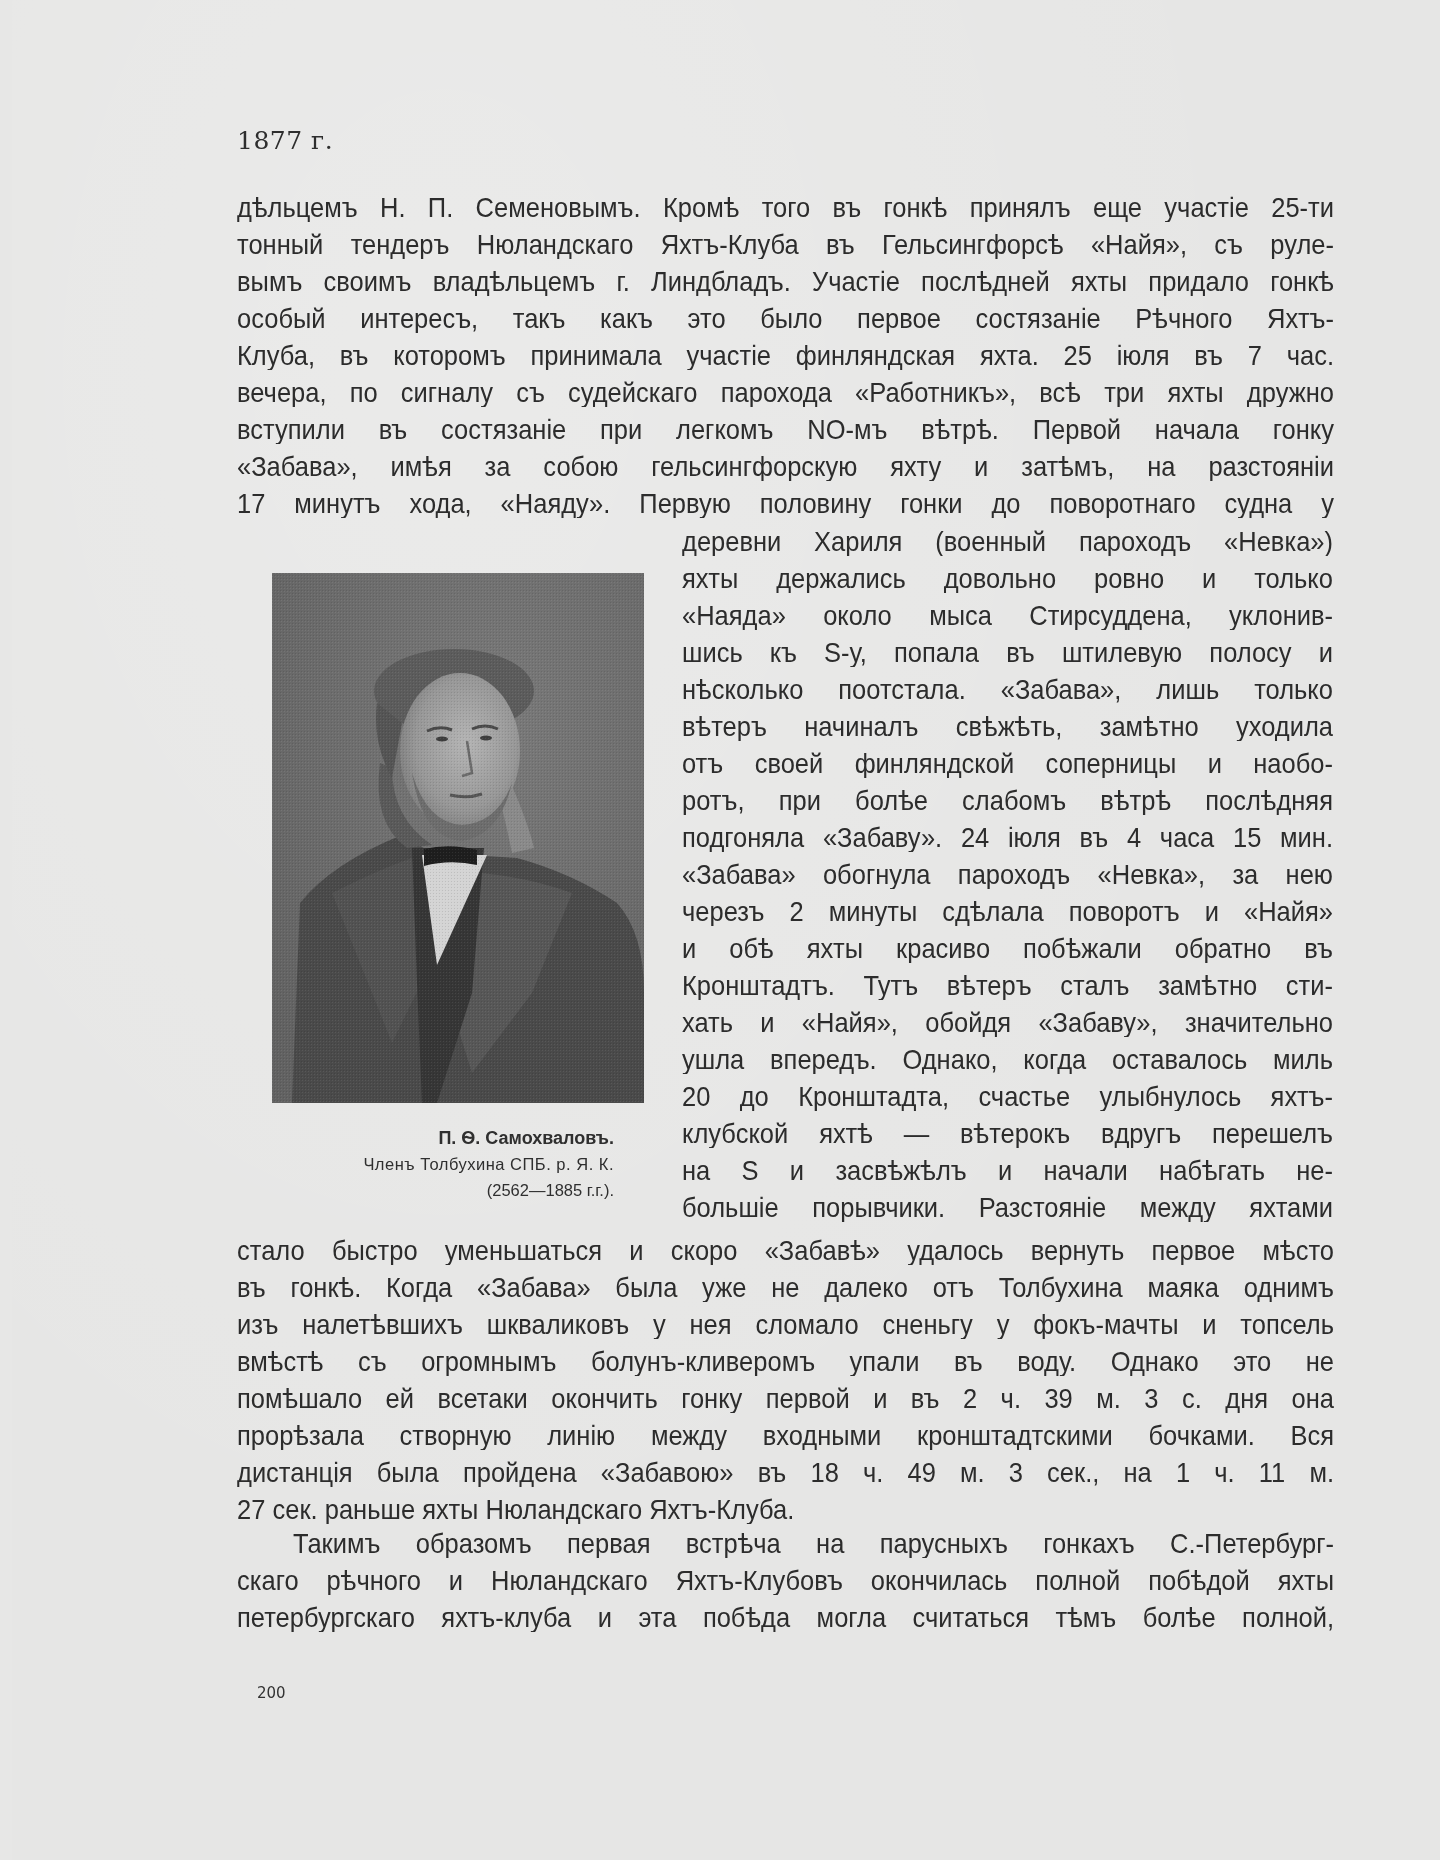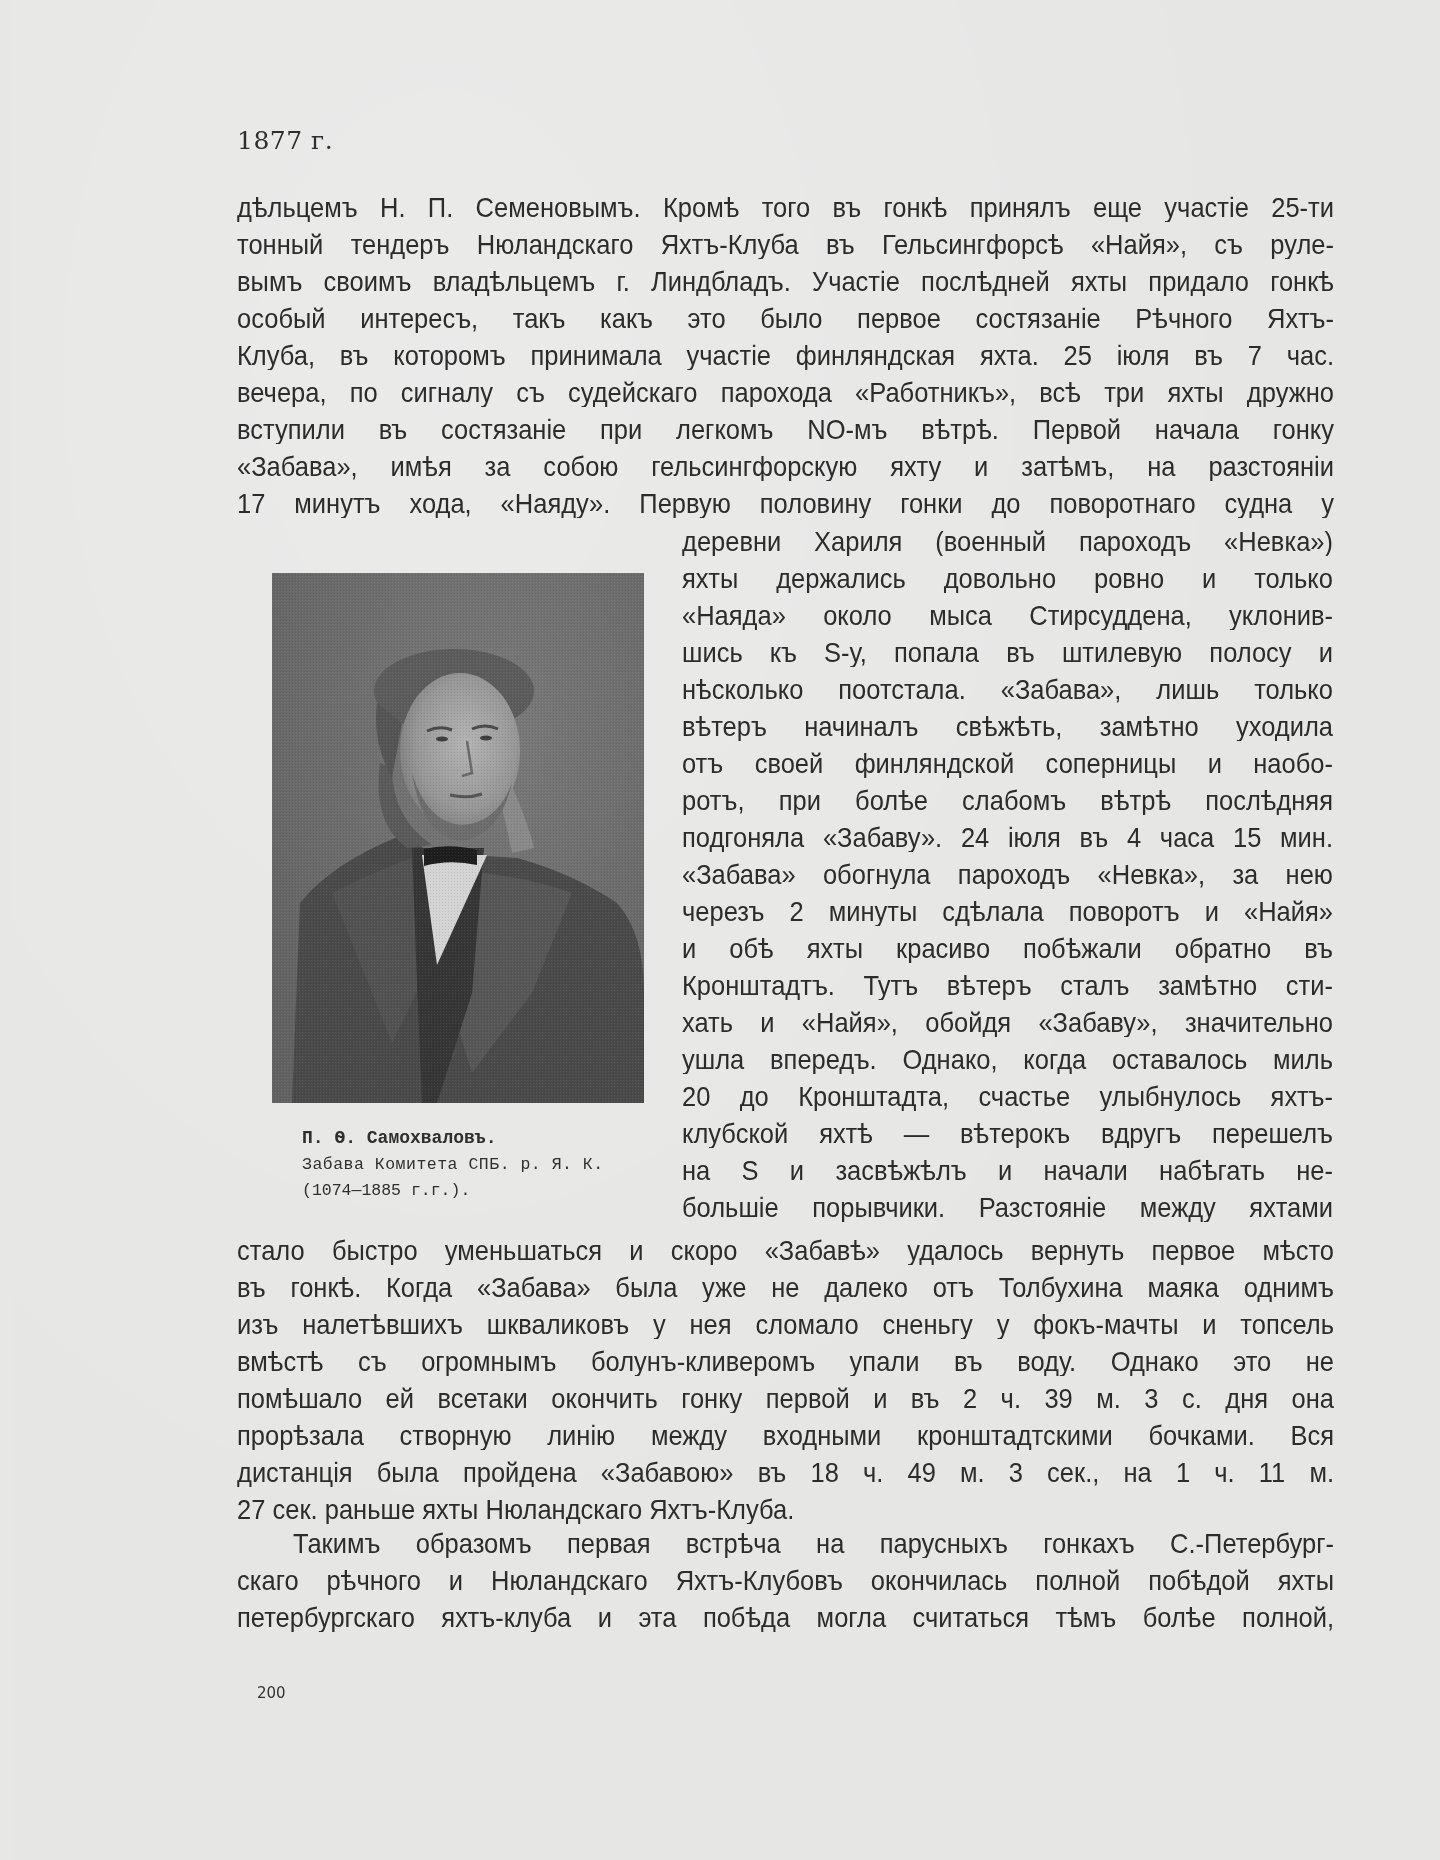--- a/index.html
+++ b/index.html
@@ -57,22 +57,22 @@
       height: 530px;
       background: #6f6f6f;
       overflow: hidden;
     }
     .portrait svg { display: block; }
 
     .caption {
       position: absolute;
       left: 290px;
       width: 312px;
-      text-align: left;
-      font-family: Liberation Mono, monospace;
+      text-align: right;
+      font-family: Liberation Sans, sans-serif;
       color: #2f2f2f;
       white-space: nowrap;
     }
     .caption.name {
       top: 1128px;
       font-size: 18px;
       font-weight: bold;
     }
     .caption.role {
       top: 1155px;
@@ -191,17 +191,17 @@
       <ellipse cx="214" cy="165" rx="6" ry="2.5" fill="#3e3e3e"></ellipse>
 
       <path d="M195 168 L200 200 L190 203" stroke="#6a6a6a" stroke-width="2.5" fill="none"></path>
       <path d="M178 222 Q195 226 210 221" stroke="#555" stroke-width="3" fill="none"></path>
 
       <rect width="372" height="530" fill="url(#grain)"></rect>
     </svg>
   </div>
 
   <div class="caption name">П. Ѳ. Самохваловъ.</div>
-  <div class="caption role">Забава Комитета СПБ. р. Я. К.</div>
-  <div class="caption years">(1074—1885 г.г.).</div>
+  <div class="caption role">Членъ Толбухина СПБ. р. Я. К.</div>
+  <div class="caption years">(2562—1885 г.г.).</div>
 
   <div class="page-number">200</div>
 </div>
 
 </body></html>

